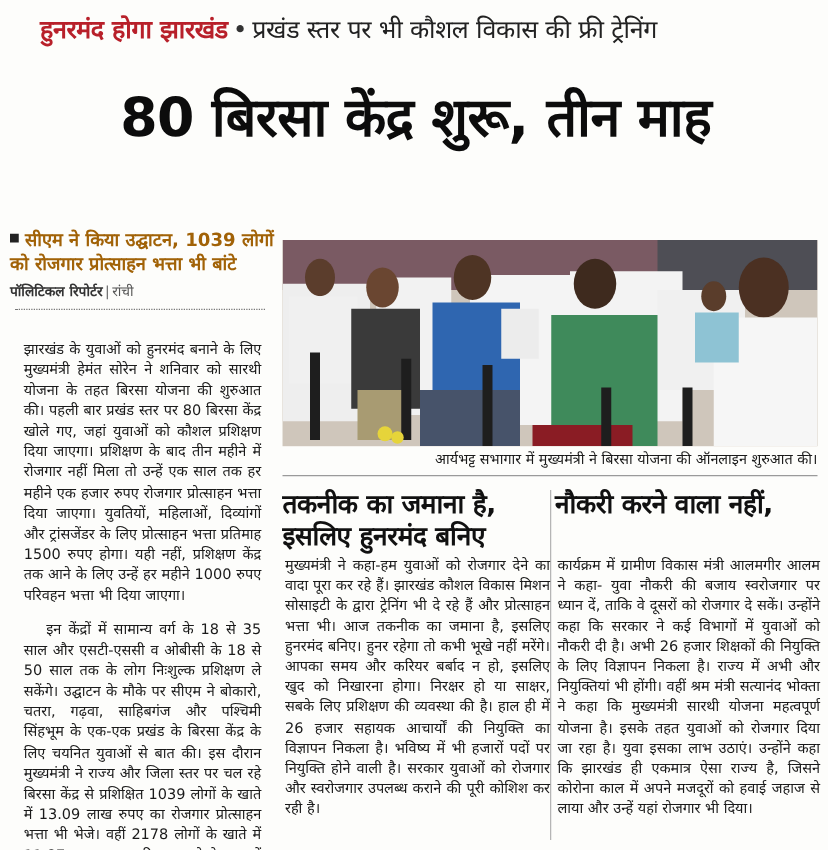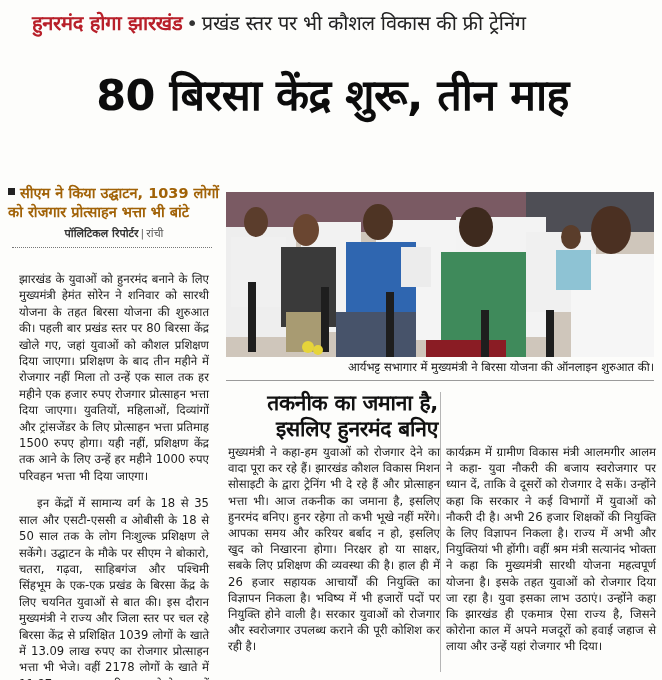--- a/index.html
+++ b/index.html
@@ -8,35 +8,35 @@
 
   .kicker { position: absolute; left: 8px; top: 8px; width: 650px; height: 30px; font-size: 20px; line-height: 30px; white-space: nowrap; letter-spacing: -0.3px; margin-left: 24px; }
   .kicker .red { color: #b8202a; font-weight: bold; }
   .kicker .dot { color: #333; margin: 0 4px; }
   .kicker .sub { color: #222; }
 
   .headline { position: absolute; left: 10px; top: 44px; width: 645px; font-size: 43px; font-weight: bold; line-height: 58px; letter-spacing: -0.5px; color: #0c0c0c; text-align: center; margin-top: 22px; }
 
   .summary { position: absolute; left: 8px; top: 184px; width: 212px; font-size: 14.5px; font-weight: bold; line-height: 19px; color: #a16207; }
   .summary .bullet { display: inline-block; width: 7px; height: 7px; background: #222; margin-right: 5px; vertical-align: 3px; }
-  .byline { position: absolute; left: 8px; top: 225px; width: 212px; text-align: center; font-size: 11px; font-weight: bold; color: #333; }
+  .byline { position: absolute; left: 8px; top: 225px; width: 212px; text-align: left; font-size: 11px; font-weight: bold; color: #333; }
   .byline .sep { color: #666; font-weight: normal; margin: 0 2px; }
   .byline .city { font-weight: normal; color: #555; }
   .dotted-rule { position: absolute; left: 12px; top: 247px; width: 200px; border-top: 1px dotted #777; }
 
   .col-left { position: absolute; left: 8px; top: 260px; width: 212px; font-size: 11.6px; line-height: 16.4px; text-align: justify; color: #1a1a1a; }
   .col-left p { margin: 11px; }
   .col-left p + p { text-indent: 18px; }
 
   .photo { position: absolute; left: 226px; top: 192px; width: 428px; height: 165px; overflow: hidden; background: #d9d2c8; }
   .photo svg { width: 100%; height: 100%; display: block; }
   .caption { position: absolute; left: 226px; top: 360px; width: 428px; font-size: 11.5px; line-height: 15px; color: #1a1a1a; text-align: right; }
   .caption-rule { position: absolute; left: 226px; top: 380px; width: 428px; border-top: 1px solid #9a9a9a; }
 
-  .sub-head { position: absolute; top: 390px; font-size: 21px; line-height: 26px; font-weight: bold; text-align: right; color: #111; letter-spacing: -0.3px; }
+  .sub-head { position: absolute; top: 390px; font-size: 21px; line-height: 26px; font-weight: bold; text-align: left; color: #111; letter-spacing: -0.3px; }
   .sub-head.h1 { left: 226px; width: 212px; }
   .sub-head.h2 { left: 444px; width: 212px; }
   .vrule { position: absolute; left: 440px; top: 392px; height: 280px; border-left: 1px solid #b5b5b5; }
 
   .col { position: absolute; top: 444px; width: 212px; font-size: 11.6px; line-height: 16.2px; text-align: justify; color: #1a1a1a; }
   .col.c2 { left: 228px; }
   .col.c3 { left: 446px; width: 210px; }
 </style>
 </head>
 <body>
@@ -100,16 +100,17 @@
 </div>
 <div class="caption">आर्यभट्ट सभागार में मुख्यमंत्री ने बिरसा योजना की ऑनलाइन शुरुआत की।</div>
 <div class="caption-rule"></div>
 
 <div class="sub-head h1">
   <div>तकनीक का जमाना है,</div>
   <div>इसलिए हुनरमंद बनिए</div>
 </div>
 <div class="vrule"></div>
 <div class="sub-head h2">
+  <div>नौकरी करने वाला नहीं,</div>
 </div>
 
 <div class="col c2">मुख्यमंत्री ने कहा-हम युवाओं को रोजगार देने का वादा पूरा कर रहे हैं। झारखंड कौशल विकास मिशन सोसाइटी के द्वारा ट्रेनिंग भी दे रहे हैं और प्रोत्साहन भत्ता भी। आज तकनीक का जमाना है, इसलिए हुनरमंद बनिए। हुनर रहेगा तो कभी भूखे नहीं मरेंगे। आपका समय और करियर बर्बाद न हो, इसलिए खुद को निखारना होगा। निरक्षर हो या साक्षर, सबके लिए प्रशिक्षण की व्यवस्था की है। हाल ही में 26 हजार सहायक आचार्यों की नियुक्ति का विज्ञापन निकला है। भविष्य में भी हजारों पदों पर नियुक्ति होने वाली है। सरकार युवाओं को रोजगार और स्वरोजगार उपलब्ध कराने की पूरी कोशिश कर रही है।</div>
 <div class="col c3">कार्यक्रम में ग्रामीण विकास मंत्री आलमगीर आलम ने कहा- युवा नौकरी की बजाय स्वरोजगार पर ध्यान दें, ताकि वे दूसरों को रोजगार दे सकें। उन्होंने कहा कि सरकार ने कई विभागों में युवाओं को नौकरी दी है। अभी 26 हजार शिक्षकों की नियुक्ति के लिए विज्ञापन निकला है। राज्य में अभी और नियुक्तियां भी होंगी। वहीं श्रम मंत्री सत्यानंद भोक्ता ने कहा कि मुख्यमंत्री सारथी योजना महत्वपूर्ण योजना है। इसके तहत युवाओं को रोजगार दिया जा रहा है। युवा इसका लाभ उठाएं। उन्होंने कहा कि झारखंड ही एकमात्र ऐसा राज्य है, जिसने कोरोना काल में अपने मजदूरों को हवाई जहाज से लाया और उन्हें यहां रोजगार भी दिया।</div>
 
 </body></html>

